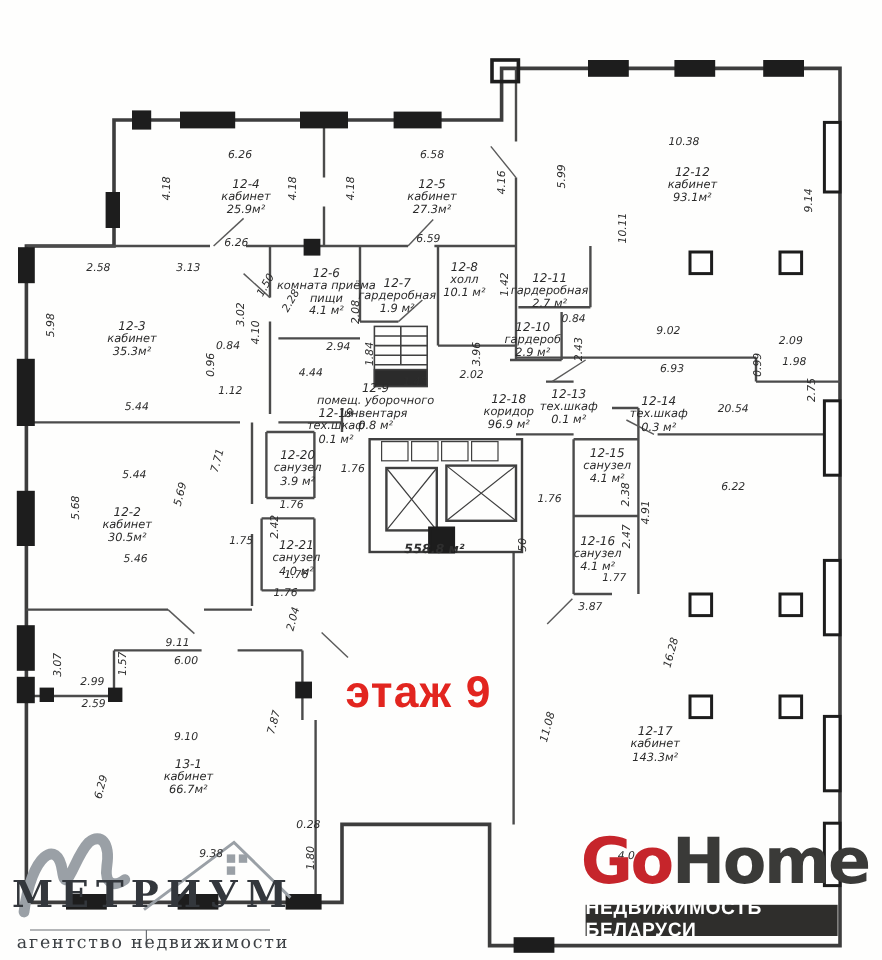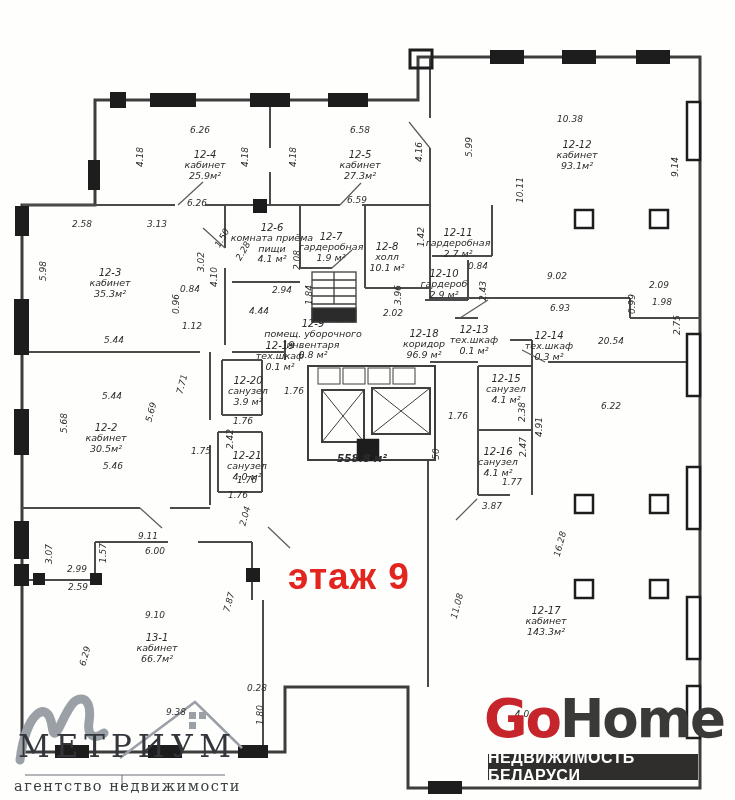--- a/index.html
+++ b/index.html
@@ -14,22 +14,22 @@
   .room-label .rarea{font-size:9.5px;}
   .room-label.wrap{white-space:normal;}
   .dim{position:absolute;transform:translate(-50%,-50%);font-size:9px;font-style:italic;
        color:#2e2e2e;white-space:nowrap;}
   #floor-label{position:absolute;left:288px;top:556px;font-weight:bold;font-size:37px;
                letter-spacing:1px;font-family:"Liberation Sans",sans-serif;}
   #total-area{position:absolute;left:362px;top:458px;transform:translate(-50%,-50%);
               font-size:10.5px;font-style:italic;color:#2e2e2e;font-weight:bold;}
   
   #metrium{position:absolute;left:10px;top:660px;width:235px;height:135px;}
-  #metrium-title{position:absolute;left:0;top:68px;width:235px;text-align:center;
-                 font-family:"DejaVu Serif",serif;font-weight:normal;font-size:31px;
+  #metrium-title{position:absolute;left:0;top:68px;width:235px;text-align:left;
+                 font-family:"DejaVu Serif",serif;font-weight:bold;font-size:31px;
                  letter-spacing:6px;color:#33373c;}
   #metrium-tagline{position:absolute;left:0;top:118px;width:235px;text-align:center;
                    font-family:"DejaVu Serif",serif;font-size:14.5px;letter-spacing:1.5px;color:#3c4044;}
   
   #gohome{position:absolute;left:478px;top:702px;width:224px;height:92px;}
   #gohome-word{position:absolute;left:6px;top:-14px;font-weight:800;font-size:53px;
                font-family:"DejaVu Sans",sans-serif;letter-spacing:-2px;}
   #gohome-bar{position:absolute;left:10px;top:52px;width:210px;height:26px;display:flex;
               align-items:center;justify-content:center;font-weight:bold;font-size:16px;
               letter-spacing:0.5px;color:#ffffff;font-family:"Liberation Sans",sans-serif;}
@@ -177,21 +177,21 @@
       <div class="room-label wrap" style="left: 272px; top: 244px; width: 104px;">
         <div class="rid">12-6</div>
         <div class="rname">комната приёма пищи</div>
         <div class="rarea">4.1 м²</div>
       </div>
       <div class="room-label wrap" style="left: 331px; top: 247px; width: 82px;">
         <div class="rid">12-7</div>
         <div class="rname">гардеробная</div>
         <div class="rarea">1.9 м²</div>
       </div>
-      <div class="room-label" style="left: 387px; top: 257px;">
+      <div class="room-label" style="left: 387px; top: 234px;">
         <div class="rid">12-8</div>
         <div class="rname">холл</div>
         <div class="rarea">10.1 м²</div>
       </div>
       <div class="room-label wrap" style="left: 313px; top: 340px; width: 108px;">
         <div class="rid">12-9</div>
         <div class="rname">помещ. уборочного инвентаря</div>
         <div class="rarea">0.8 м²</div>
       </div>
       <div class="room-label wrap" style="left: 444px; top: 284px; width: 72px;">

